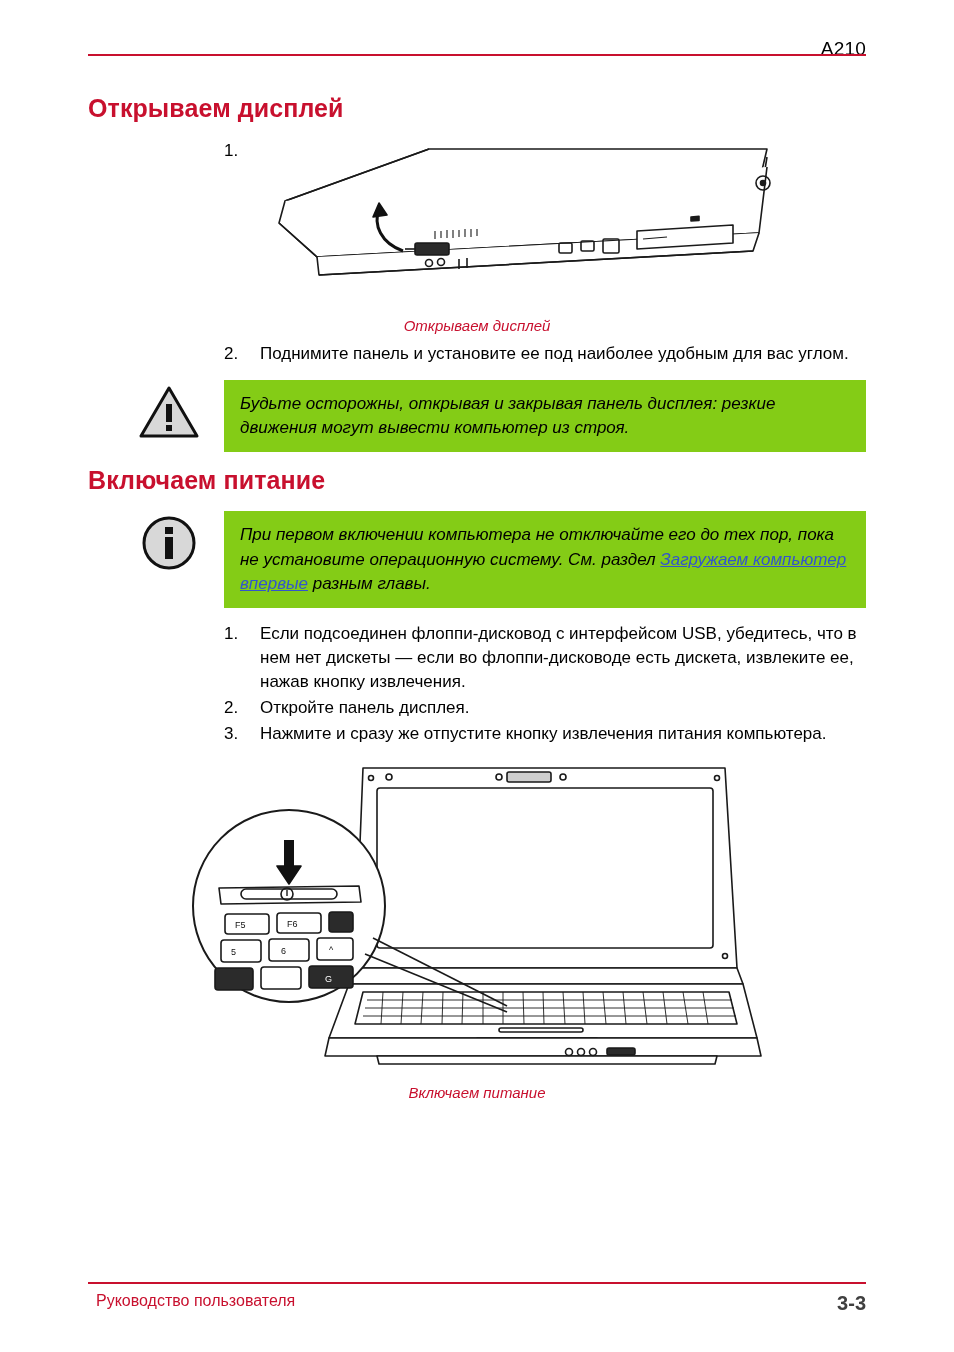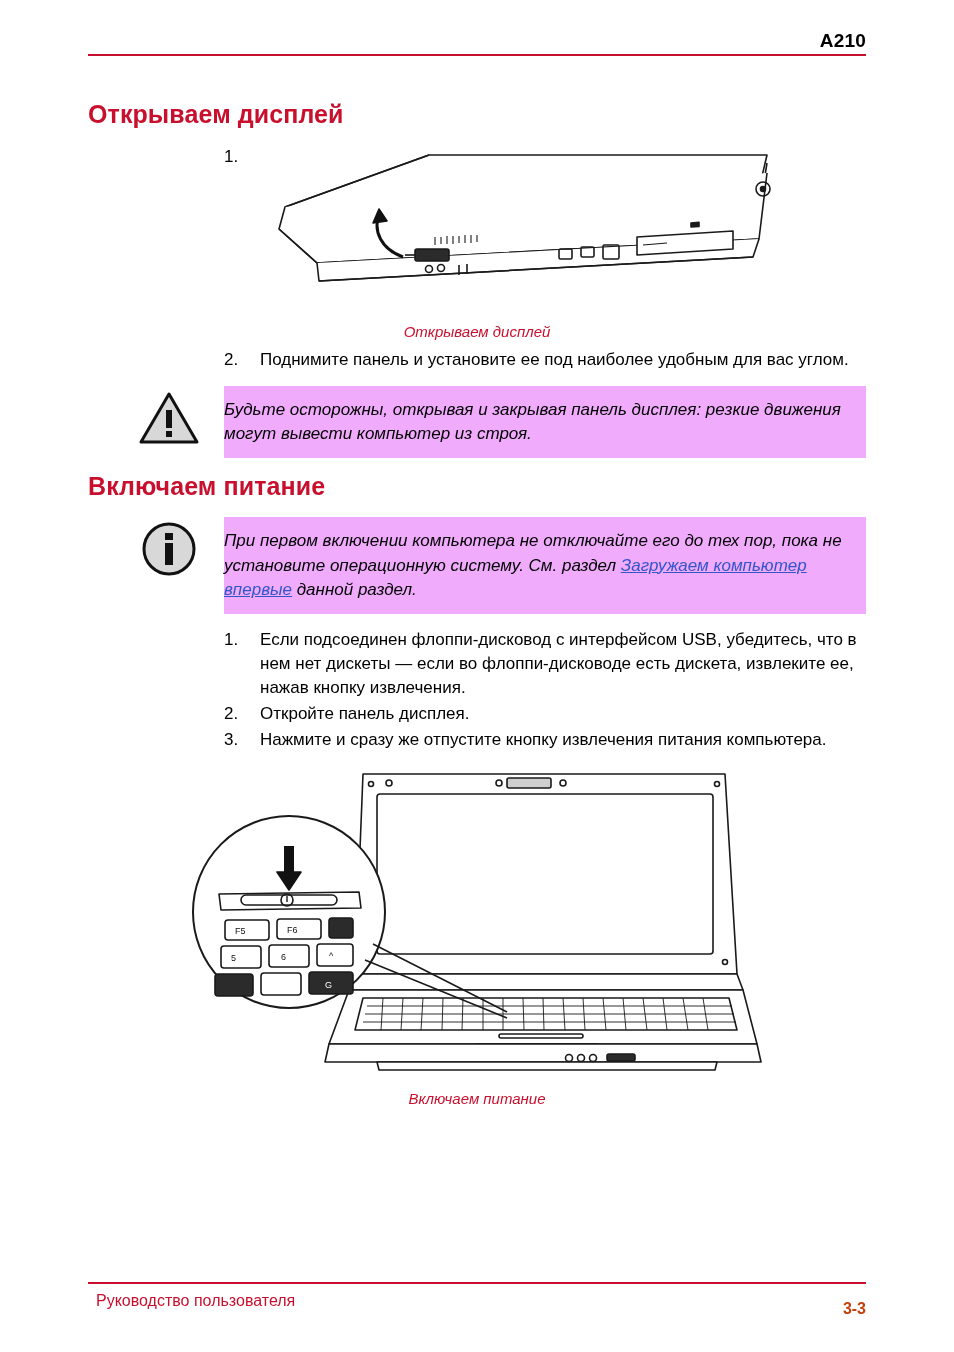--- a/index.html
+++ b/index.html
@@ -26,23 +26,23 @@
   .header {
     position: absolute;
     top: 22px;
     left: 88px;
     right: 88px;
     height: 40px;
   }
   .header-title {
     position: absolute;
     right: 0;
-    top: 8px;
+    top: 16px;
     font-size: 19px;
-    font-weight: bold;
+    font-weight: normal;
     color: #000;
     letter-spacing: 0.2px;
   }
   .header-rule {
     position: absolute;
     left: 0;
     right: 0;
     top: 32px;
     border-top: 2px solid #c8102e;
   }
@@ -65,31 +65,31 @@
   .footer-left {
     position: absolute;
     left: 8px;
     top: 10px;
     font-size: 16px;
     color: #c8102e;
   }
   .footer-right {
     position: absolute;
     right: 0;
-    top: 18px;
-    font-size: 16px;
+    top: 10px;
+    font-size: 20px;
     font-weight: bold;
-    color: #c2410c;
+    color: #404040;
   }
 
   
   .content {
     position: absolute;
     left: 88px;
-    top: 90px;
+    top: 84px;
     width: 778px;
   }
   h1.section-title {
     color: #c8102e;
     font-size: 25px;
     font-weight: bold;
     margin: 10px 0 16px 0;
     letter-spacing: 0.1px;
   }
   .body-text {
@@ -113,23 +113,23 @@
   ol.num-list li .num {
     position: absolute;
     left: 0;
     top: 0;
   }
 
   
   .notebox {
     position: relative;
     margin: 14px 0 14px 136px;
-    background: #f0abfc;
+    background: #84cc16;
     min-height: 60px;
-    padding: 12px 14px 12px 0;
+    padding: 12px 14px 12px 16px;
     box-sizing: border-box;
   }
   .notebox .note-text {
     font-size: 17px;
     font-style: italic;
     line-height: 1.42;
   }
   .notebox .note-link {
     color: #3355cc;
     text-decoration: underline;
@@ -245,21 +245,21 @@
     <h1 class="section-title">Включаем питание</h1>
 
 
     <div class="notebox">
       <svg class="note-icon" viewBox="0 0 62 56">
         <circle cx="31" cy="28" r="25" fill="#d8d8d8" stroke="#111" stroke-width="3"></circle>
         <rect x="27" y="22" width="8" height="22" fill="#111"></rect>
         <rect x="27" y="12" width="8" height="7" fill="#111"></rect>
       </svg>
       <div class="note-text">
-        <span>При первом включении компьютера не отключайте его до тех пор, пока не установите операционную систему. См. раздел </span><a class="note-link" href="#">Загружаем компьютер впервые</a><span> данной раздел.</span>
+        <span>При первом включении компьютера не отключайте его до тех пор, пока не установите операционную систему. См. раздел </span><a class="note-link" href="#">Загружаем компьютер впервые</a><span> разным главы.</span>
       </div>
     </div>
 
     <ol class="num-list">
       <li>
         <span class="num">1.</span>
         <span>Если подсоединен флоппи-дисковод с интерфейсом USB, убедитесь, что в нем нет дискеты — если во флоппи-дисководе есть дискета, извлеките ее, нажав кнопку извлечения.</span>
       </li>
       <li>
         <span class="num">2.</span>

